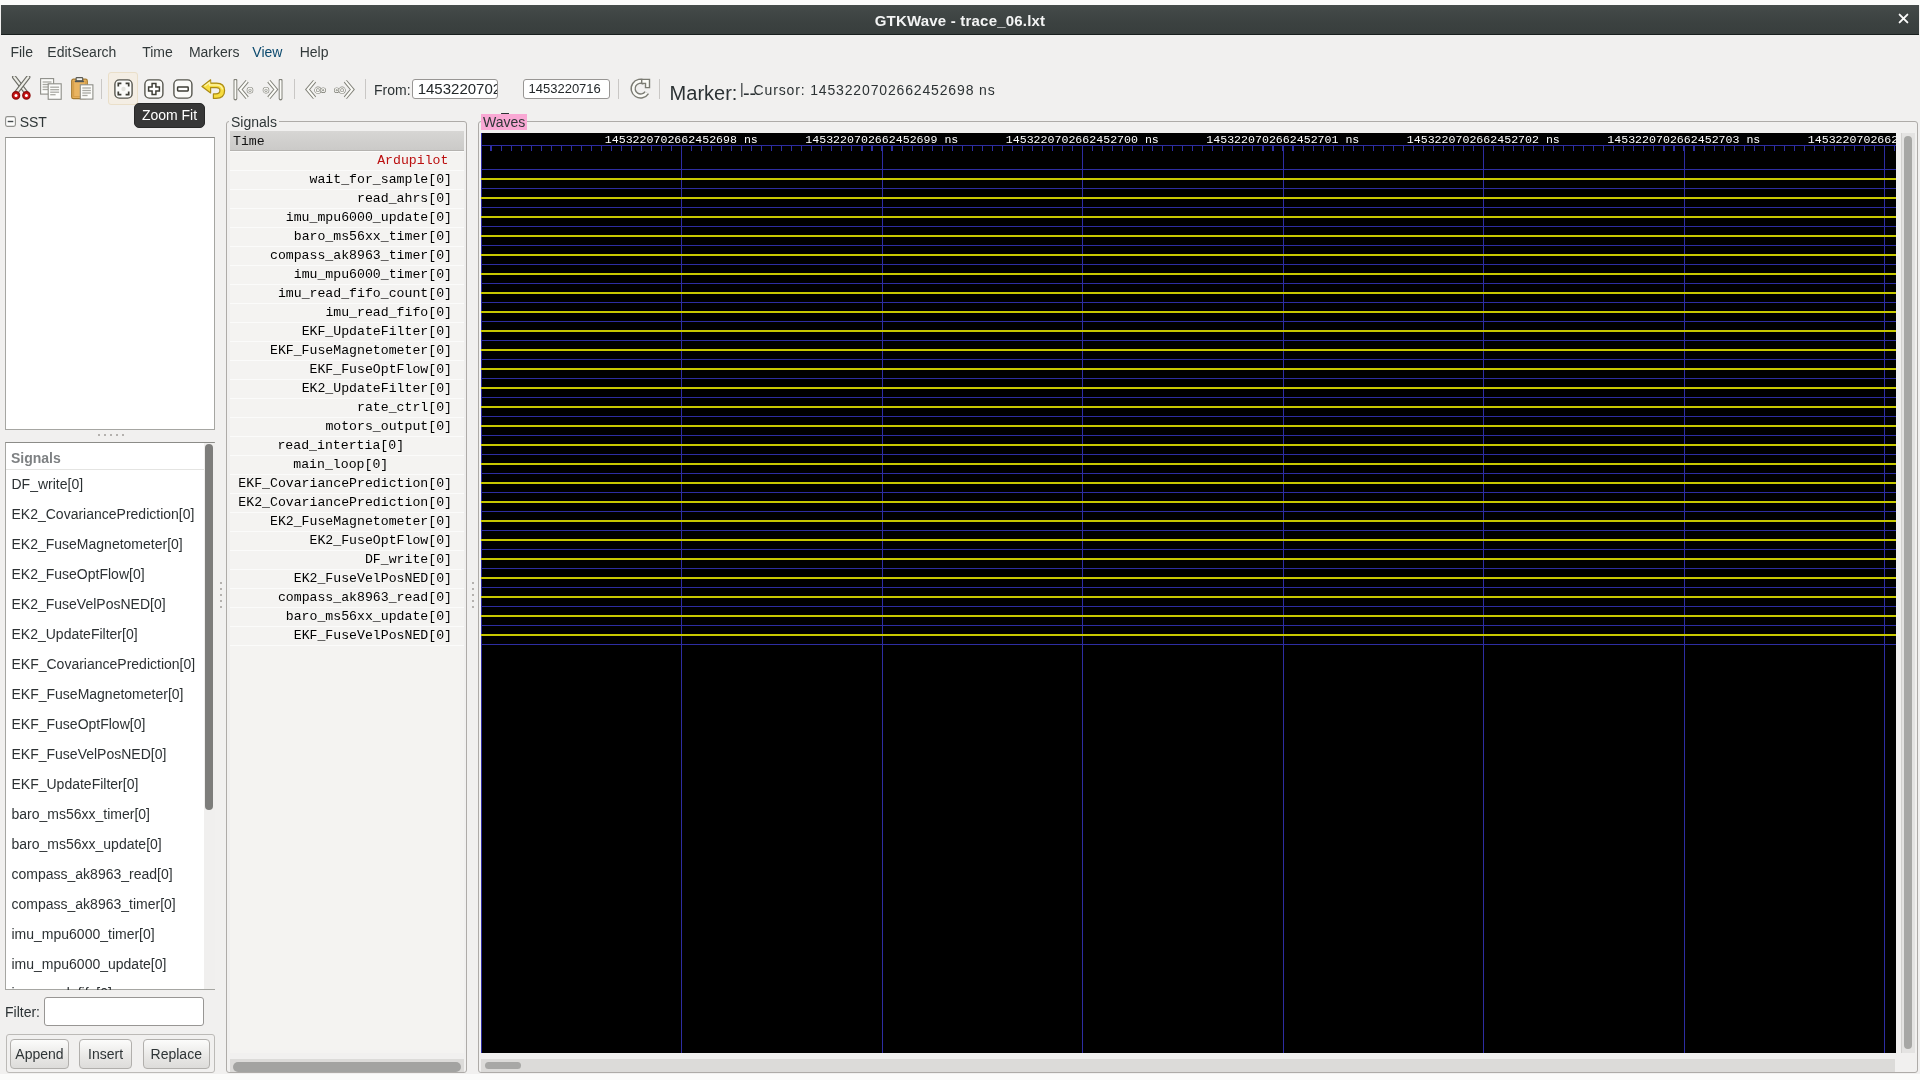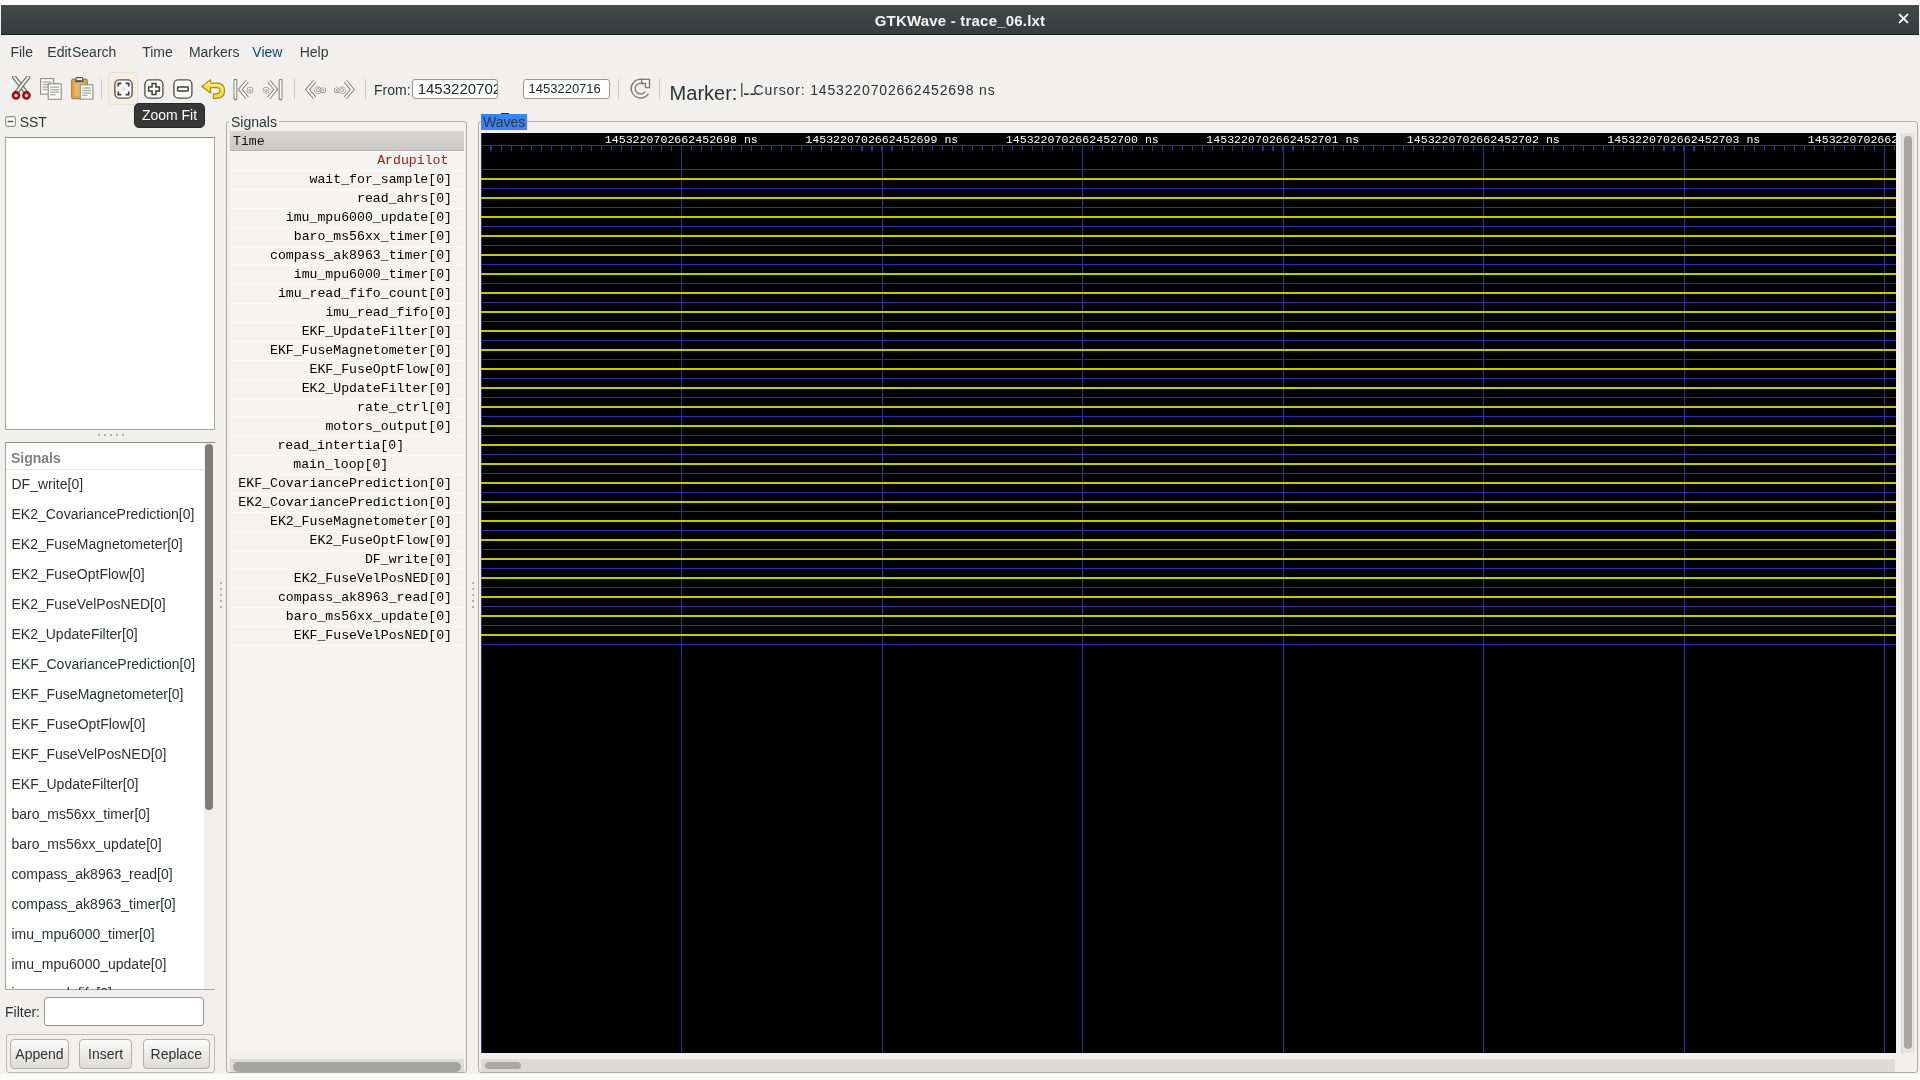--- a/index.html
+++ b/index.html
@@ -236,21 +236,21 @@
 <div class="abs mono" style="left:229.5px;top:531px;width:222.5px;height:19px;line-height:19.5px;font-size:13.2px;color:#000;text-align:right;white-space:nowrap;">EK2_FuseOptFlow[0]</div>
 <div class="abs mono" style="left:229.5px;top:550px;width:222.5px;height:19px;line-height:19.5px;font-size:13.2px;color:#000;text-align:right;white-space:nowrap;">DF_write[0]</div>
 <div class="abs mono" style="left:229.5px;top:569px;width:222.5px;height:19px;line-height:19.5px;font-size:13.2px;color:#000;text-align:right;white-space:nowrap;">EK2_FuseVelPosNED[0]</div>
 <div class="abs mono" style="left:229.5px;top:588px;width:222.5px;height:19px;line-height:19.5px;font-size:13.2px;color:#000;text-align:right;white-space:nowrap;">compass_ak8963_read[0]</div>
 <div class="abs mono" style="left:229.5px;top:607px;width:222.5px;height:19px;line-height:19.5px;font-size:13.2px;color:#000;text-align:right;white-space:nowrap;">baro_ms56xx_update[0]</div>
 <div class="abs mono" style="left:229.5px;top:626px;width:222.5px;height:19px;line-height:19.5px;font-size:13.2px;color:#000;text-align:right;white-space:nowrap;">EKF_FuseVelPosNED[0]</div>
 <div class="abs" style="left:229.5px;top:1059px;width:234.5px;height:13px;background:#dcdbd9;"></div>
 <div class="abs" style="left:233px;top:1062px;width:228px;height:9.5px;background:#a3a3a1;border-radius:5px;"></div>
 <div class="abs" style="left:477.8px;top:121px;width:1440.2px;height:951.5px;
  border:1px solid #aeaba8;border-radius:3px;"></div>
-<div class="abs" style="left:481px;top:113.5px;font-size:14px;color:#2f3637;background:#3b82f6;padding:0 2px;text-align:center;">Waves</div>
+<div class="abs" style="left:481px;top:113.5px;font-size:14px;color:#2f3637;background:#f9a8d4;padding:0 2px;text-align:center;">Waves</div>
 <svg class="abs" style="left:481px;top:133px" width="1415" height="920" viewBox="0 0 1415 920" shape-rendering="crispEdges">
     <rect x="0" y="0" width="1415" height="920" fill="#000"></rect>
     <rect x="0" y="0" width="1.3" height="920" fill="#2d2da2"></rect>
     <rect x="200.3" y="11.6" width="0.95" height="908.4" fill="#2d2da2"></rect>
     <rect x="400.8" y="11.6" width="0.95" height="908.4" fill="#2d2da2"></rect>
     <rect x="601.3" y="11.6" width="0.95" height="908.4" fill="#2d2da2"></rect>
     <rect x="801.8" y="11.6" width="0.95" height="908.4" fill="#2d2da2"></rect>
     <rect x="1002.3" y="11.6" width="0.95" height="908.4" fill="#2d2da2"></rect>
     <rect x="1202.8" y="11.6" width="0.95" height="908.4" fill="#2d2da2"></rect>
     <rect x="1403.3" y="11.6" width="0.95" height="908.4" fill="#2d2da2"></rect>

